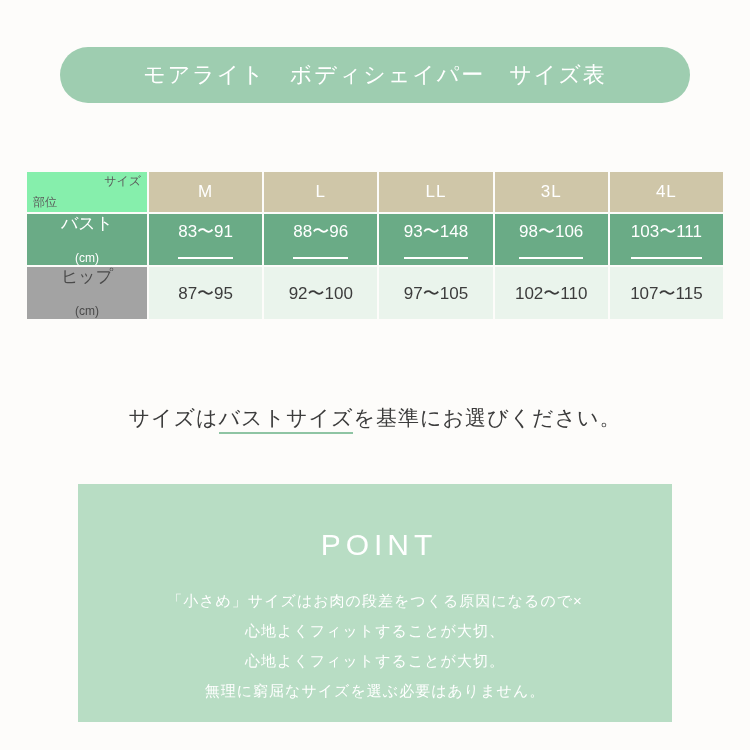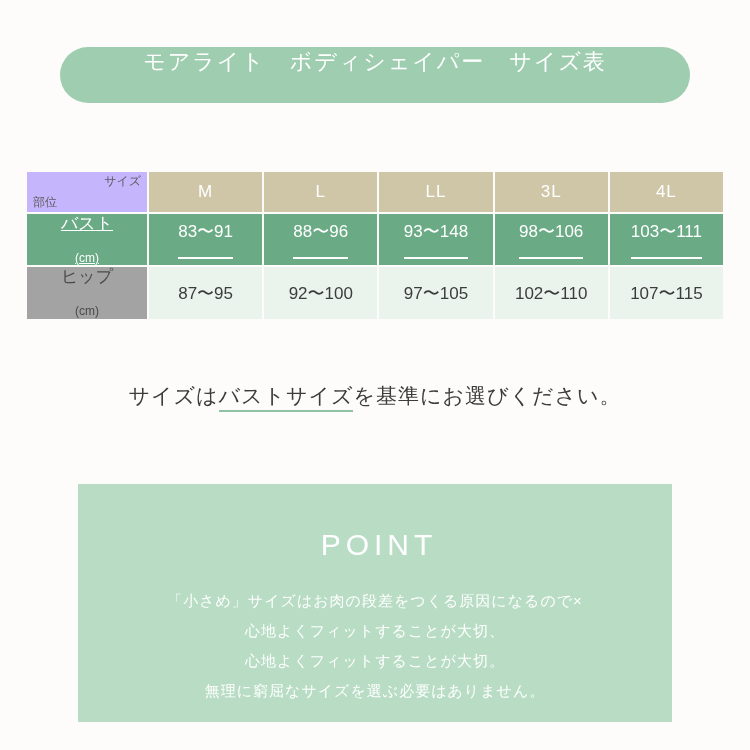--- a/index.html
+++ b/index.html
@@ -23,20 +23,21 @@
   
   .title-pill {
     position: absolute;
     left: 60px;
     top: 47px;
     width: 630px;
     height: 56px;
     background: #9ecdb0;
     border-radius: 28px;
     display: flex;
+    align-items: center;
     justify-content: center;
   }
   .title-pill .title-text {
     color: #ffffff;
     font-size: 22px;
     letter-spacing: 2px;
     font-weight: normal;
     white-space: nowrap;
   }
 
@@ -56,21 +57,21 @@
   table.size-table td {
     padding: 0;
     height: 40px;
     text-align: center;
     vertical-align: middle;
     font-size: 17px;
   }
 
   
   td.corner {
-    background: #c4b5fd;
+    background: #86efac;
     position: relative;
     width: 120px;
     height: 48px;
   }
   td.corner .lbl-size {
     position: absolute;
     right: 6px;
     top: 1px;
     font-size: 12px;
     color: #5b5b5b;
@@ -92,21 +93,20 @@
     height: 40px;
   }
 
   
   td.row-label-bust {
     background: #6aab86;
     color: #ffffff;
     font-size: 14px;
     line-height: 1.15;
     height: 50px;
-    text-decoration: underline;
   }
   td.row-label-hip {
     background: #a3a3a3;
     color: #4a4a4a;
     font-size: 14px;
     line-height: 1.15;
     height: 46px;
   }
   td .unit {
     display: block;
@@ -133,21 +133,21 @@
     background: #eaf4ec;
     color: #3c3c3c;
     font-size: 17px;
     height: 46px;
   }
 
   
   .lead {
     position: absolute;
     left: 0;
-    top: 382px;
+    top: 404px;
     width: 750px;
     text-align: center;
     font-size: 21px;
     letter-spacing: 1px;
     color: #3c3c3c;
   }
   .lead .ul {
     border-bottom: 2px solid #8ec4a3;
     padding-bottom: 3px;
   }

